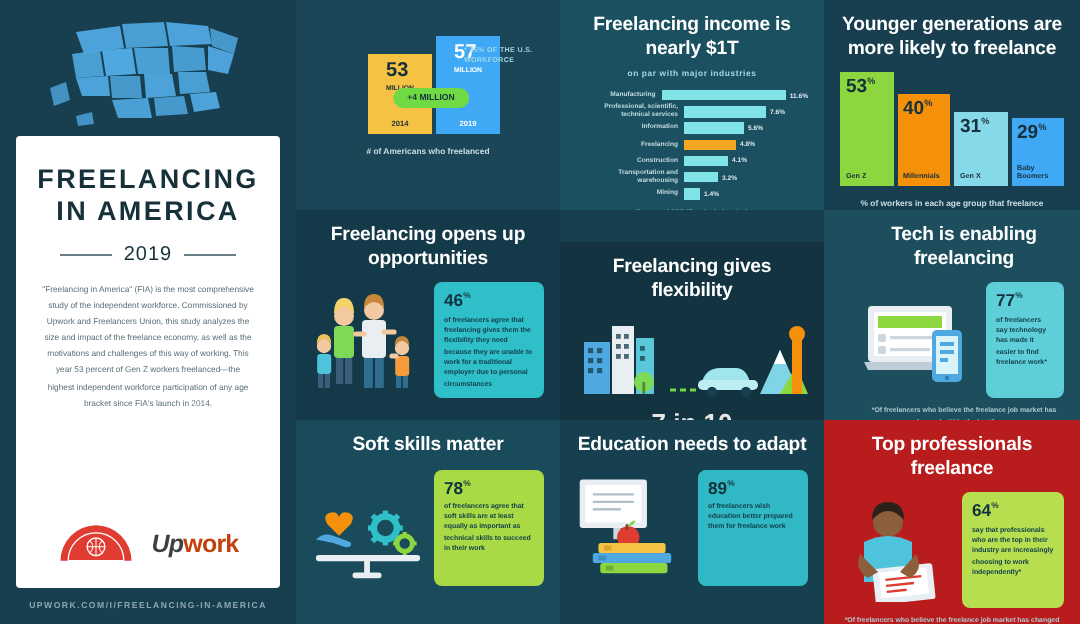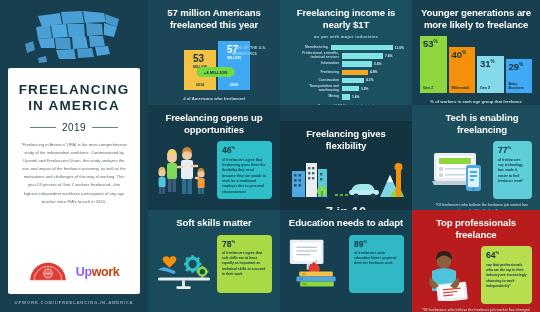--- a/index.html
+++ b/index.html
@@ -35,21 +35,21 @@
   .cover-body {
     color: #5C6F78; font-size: 4.15px; line-height: 1.95; text-align: center;
     padding: 0 4px; flex: 1;
   }
   .logo-row {
     display: flex; align-items: center; justify-content: center; gap: 9px;
     padding-bottom: 4px;
   }
   .fu-logo { width: 38px; height: 21px; }
   .upwork-logo { font-size: 12.5px; font-weight: 700; letter-spacing: -.4px; }
-  .up-u { color: #8b5cf6; }
+  .up-u { color: #404040; font-style: italic; }
   .up-work { color: #c2410c; text-align: center; }
   .cover-url {
     color: #8FA6B0; font-size: 4.3px; font-weight: 700; letter-spacing: .75px;
     text-align: center; padding-top: 6px;
   }
 
   
   .grid {
     position: absolute; left: 148px; top: 0; width: 392px; height: 312px;
     display: grid; grid-template-columns: 132px 132px 128px; grid-template-rows: 105px 105px 102px;
@@ -187,21 +187,20 @@
         </div>
       </div>
     </div>
 
     <div class="cover-url">UPWORK.COM/I/FREELANCING-IN-AMERICA</div>
   </div>
 
   <div class="grid">
 
     <div class="panel p-dark2">
-      <div class="ptitle">57 million Americans freelanced this year</div>
       <div class="col57-wrap">
         <div class="col57 col-a">
           <div>
             <div class="col-num c-dark">53</div>
             <div class="col-unit c-dark">MILLION</div>
           </div>
           <div class="col-year c-dark">2014</div>
         </div>
         <div class="col57 col-b">
           <div>

